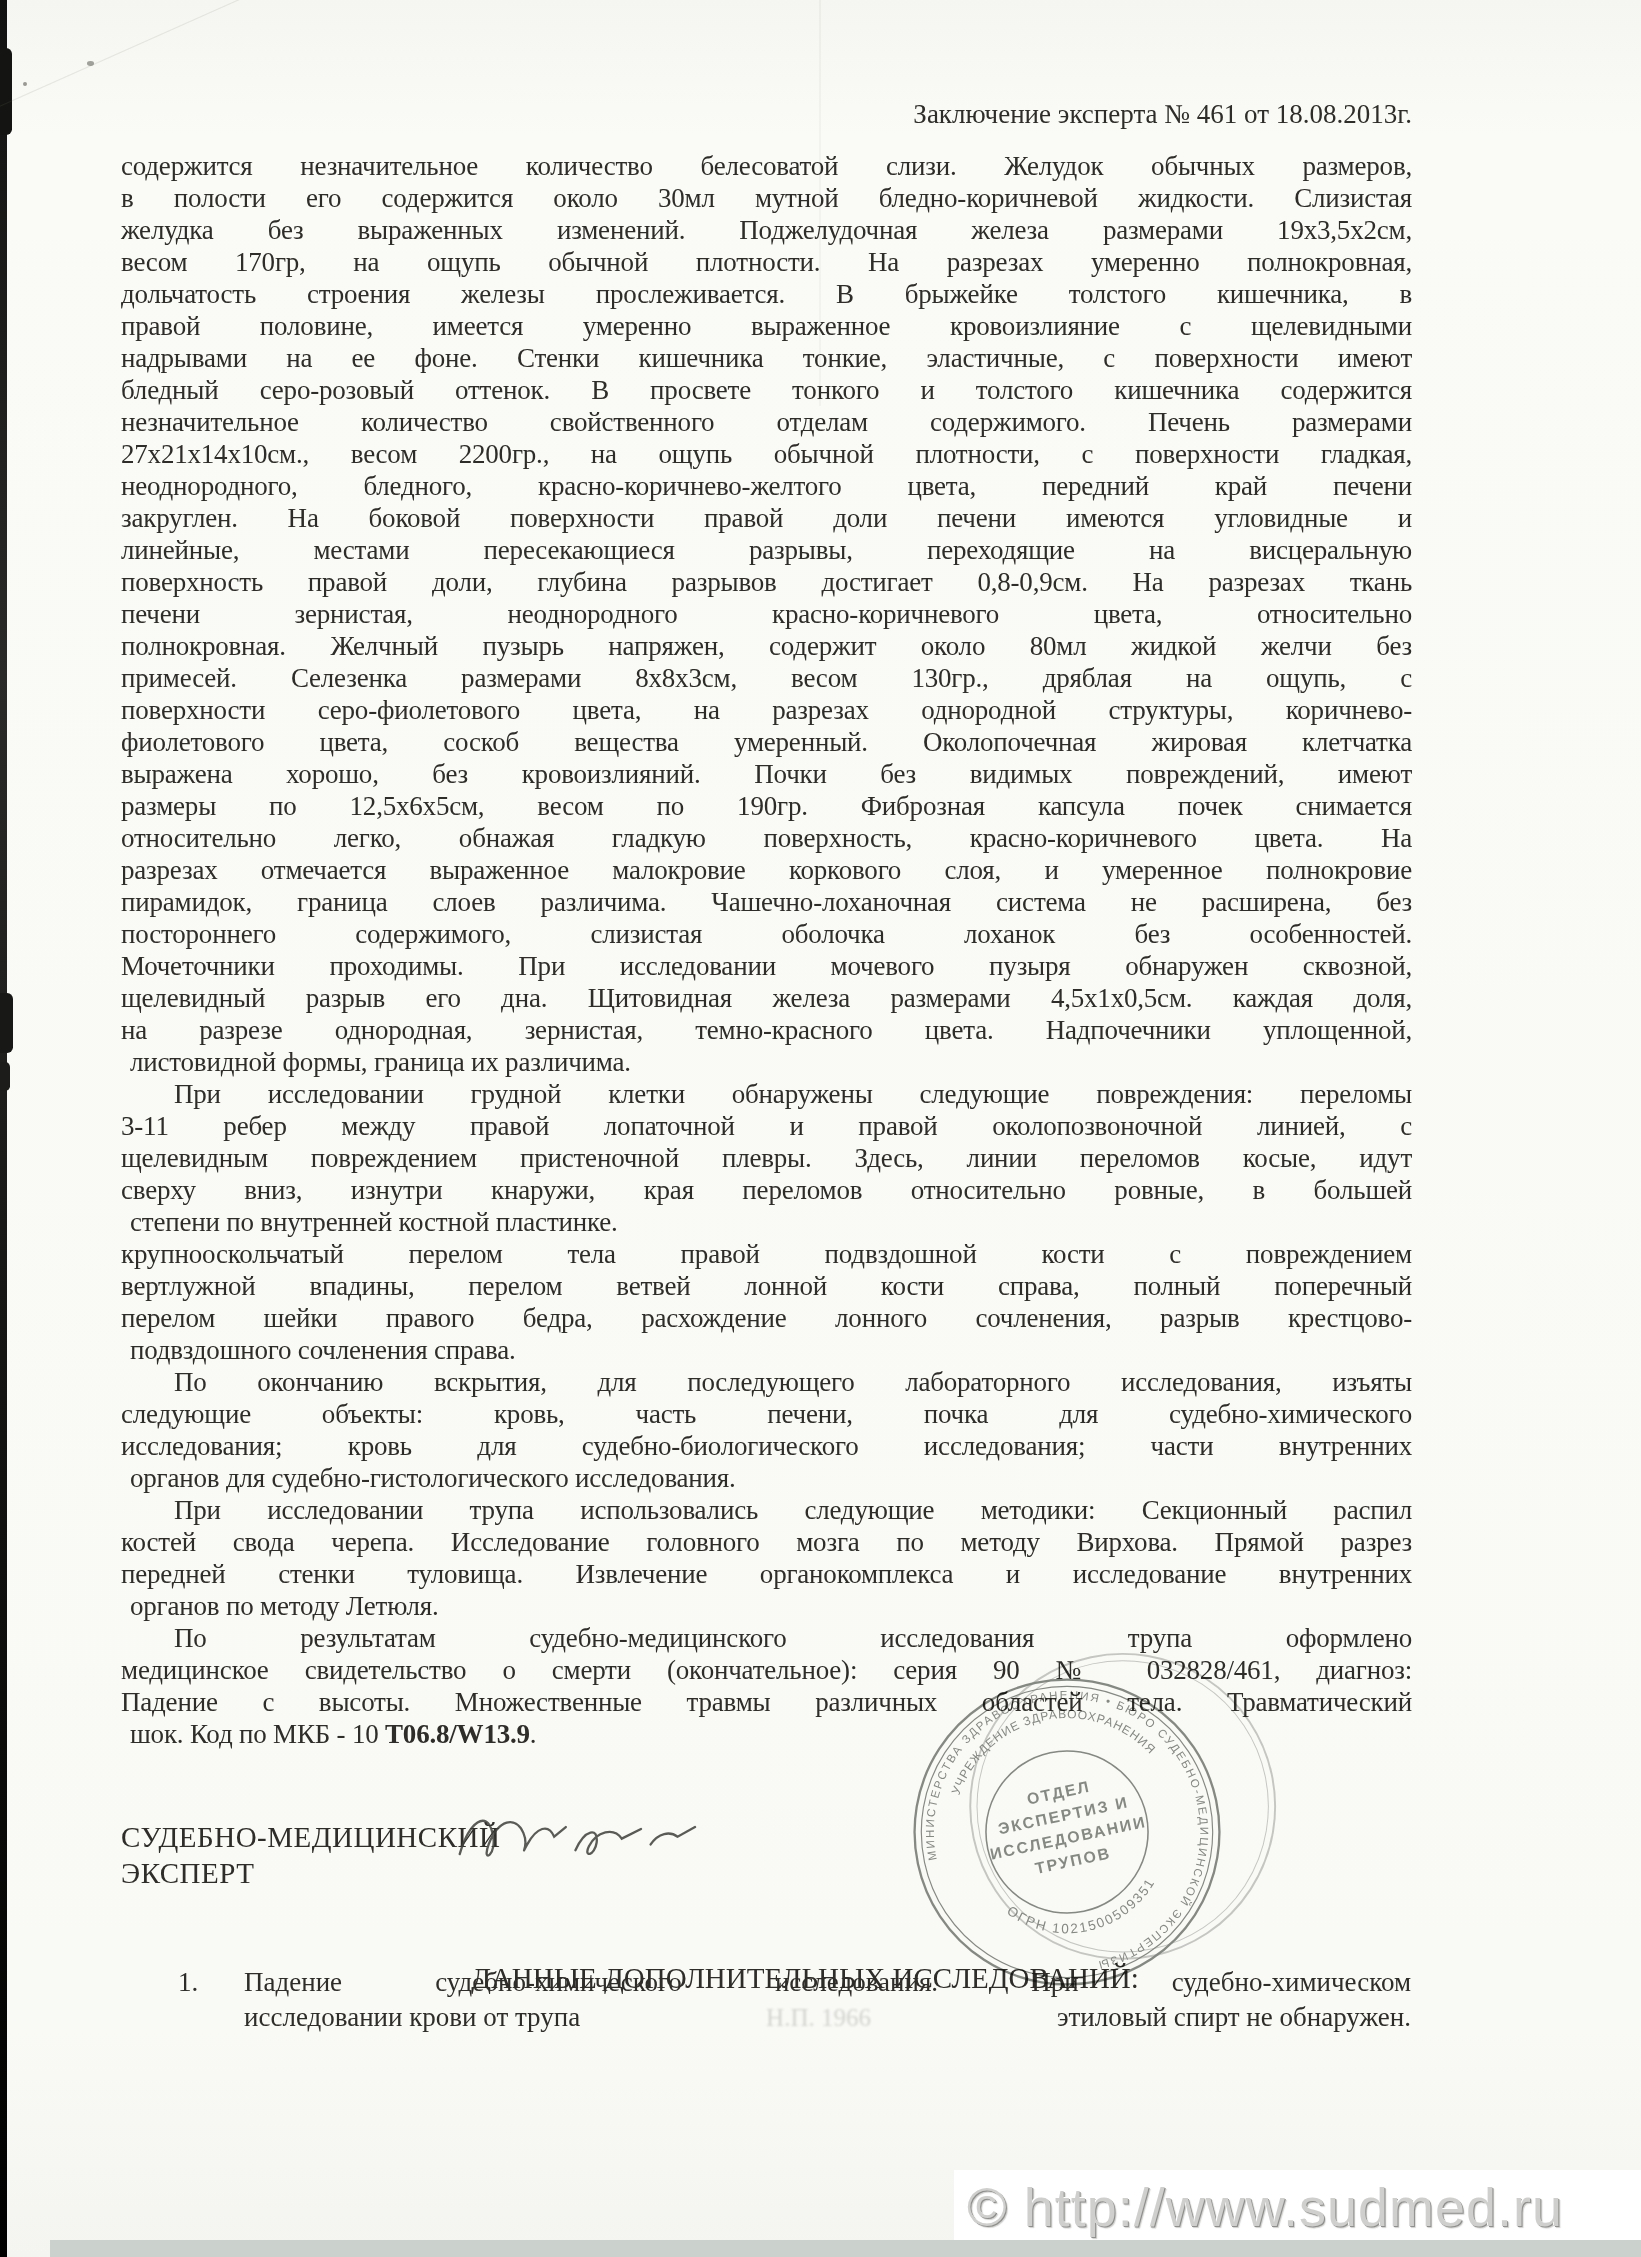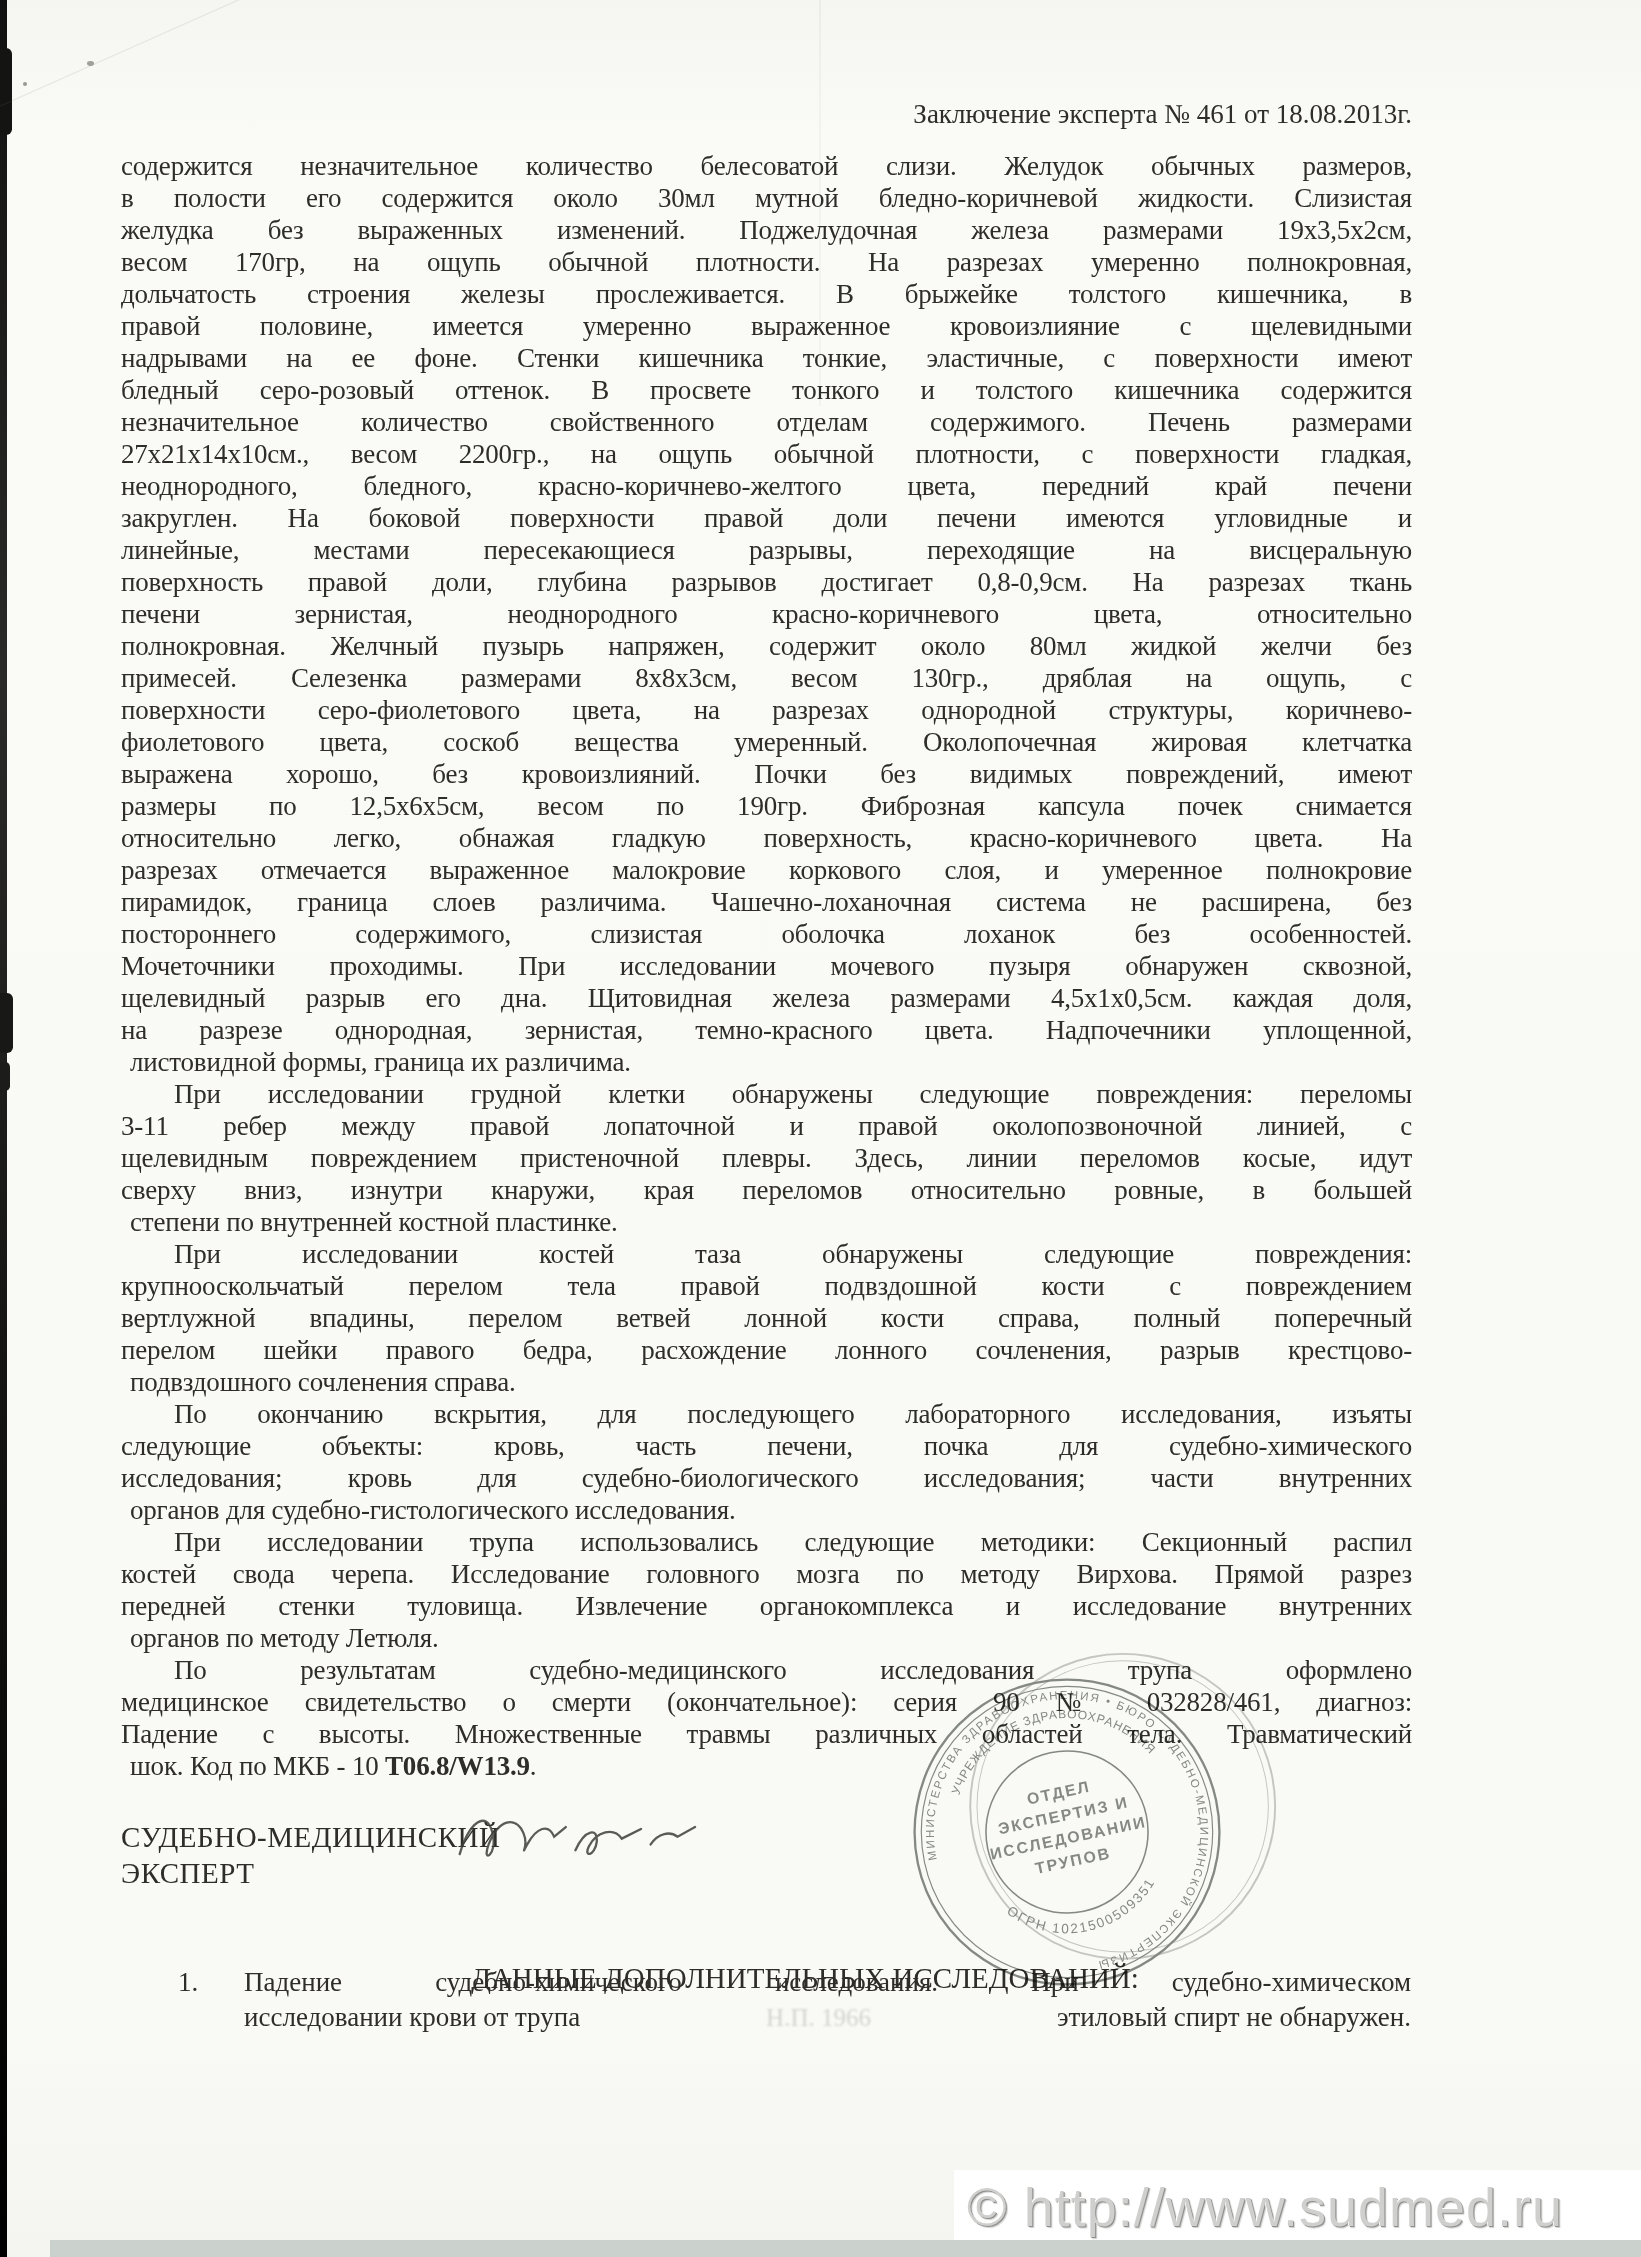--- a/index.html
+++ b/index.html
@@ -97,21 +97,20 @@
       <div class="line">постороннего содержимого, слизистая оболочка лоханок без особенностей.</div>
       <div class="line">Мочеточники проходимы. При исследовании мочевого пузыря обнаружен сквозной,</div>
       <div class="line">щелевидный разрыв его дна. Щитовидная железа размерами 4,5х1х0,5см. каждая доля,</div>
       <div class="line">на разрезе однородная, зернистая, темно-красного цвета. Надпочечники уплощенной,</div>
       <div class="line last">листовидной формы, граница их различима.</div>
       <div class="line" style="text-indent: 53px;">При исследовании грудной клетки обнаружены следующие повреждения: переломы</div>
       <div class="line">3-11 ребер между правой лопаточной и правой околопозвоночной линией, с</div>
       <div class="line">щелевидным повреждением пристеночной плевры. Здесь, линии переломов косые, идут</div>
       <div class="line">сверху вниз, изнутри кнаружи, края переломов относительно ровные, в большей</div>
       <div class="line last">степени по внутренней костной пластинке.</div>
-      <div class="line" style="text-indent: 53px;">При исследовании костей таза обнаружены следующие повреждения:</div>
       <div class="line">крупнооскольчатый перелом тела правой подвздошной кости с повреждением</div>
       <div class="line">вертлужной впадины, перелом ветвей лонной кости справа, полный поперечный</div>
       <div class="line">перелом шейки правого бедра, расхождение лонного сочленения, разрыв крестцово-</div>
       <div class="line last">подвздошного сочленения справа.</div>
       <div class="line" style="text-indent: 53px;">По окончанию вскрытия, для последующего лабораторного исследования, изъяты</div>
       <div class="line">следующие объекты: кровь, часть печени, почка для судебно-химического</div>
       <div class="line">исследования; кровь для судебно-биологического исследования; части внутренних</div>
       <div class="line last">органов для судебно-гистологического исследования.</div>
       <div class="line" style="text-indent: 53px;">При исследовании трупа использовались следующие методики: Секционный распил</div>
       <div class="line">костей свода черепа. Исследование головного мозга по методу Вирхова. Прямой разрез</div>

